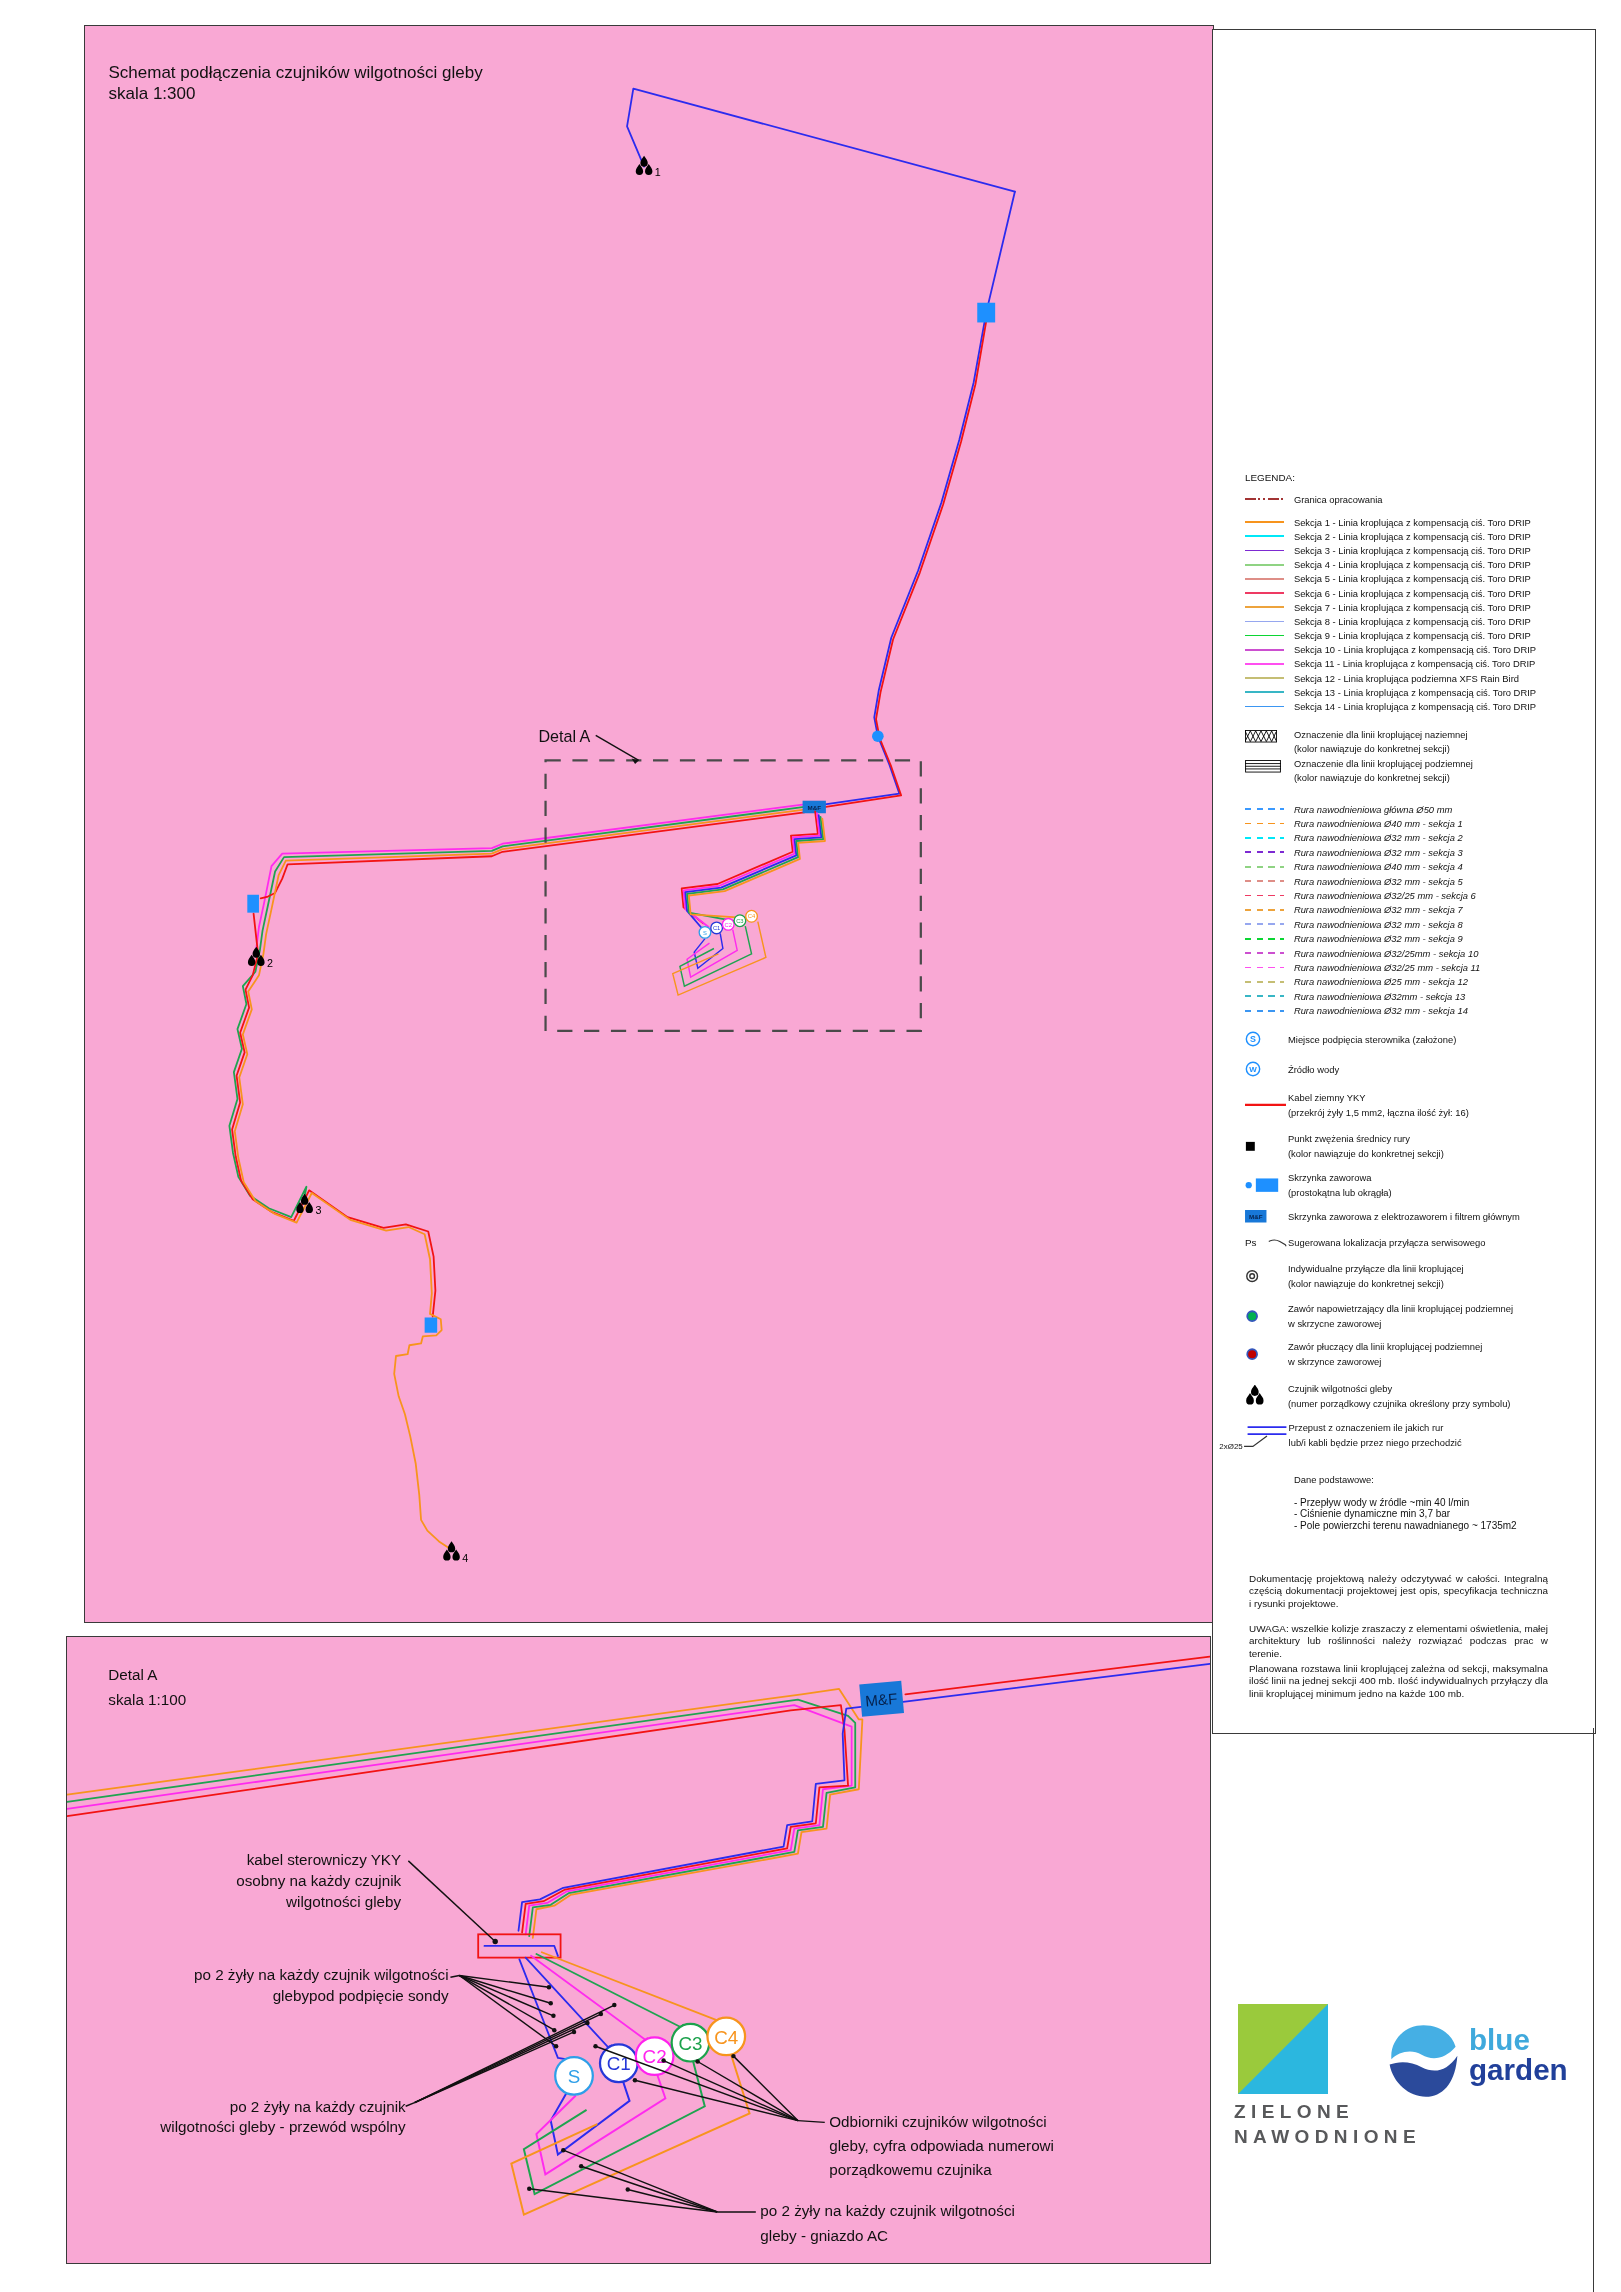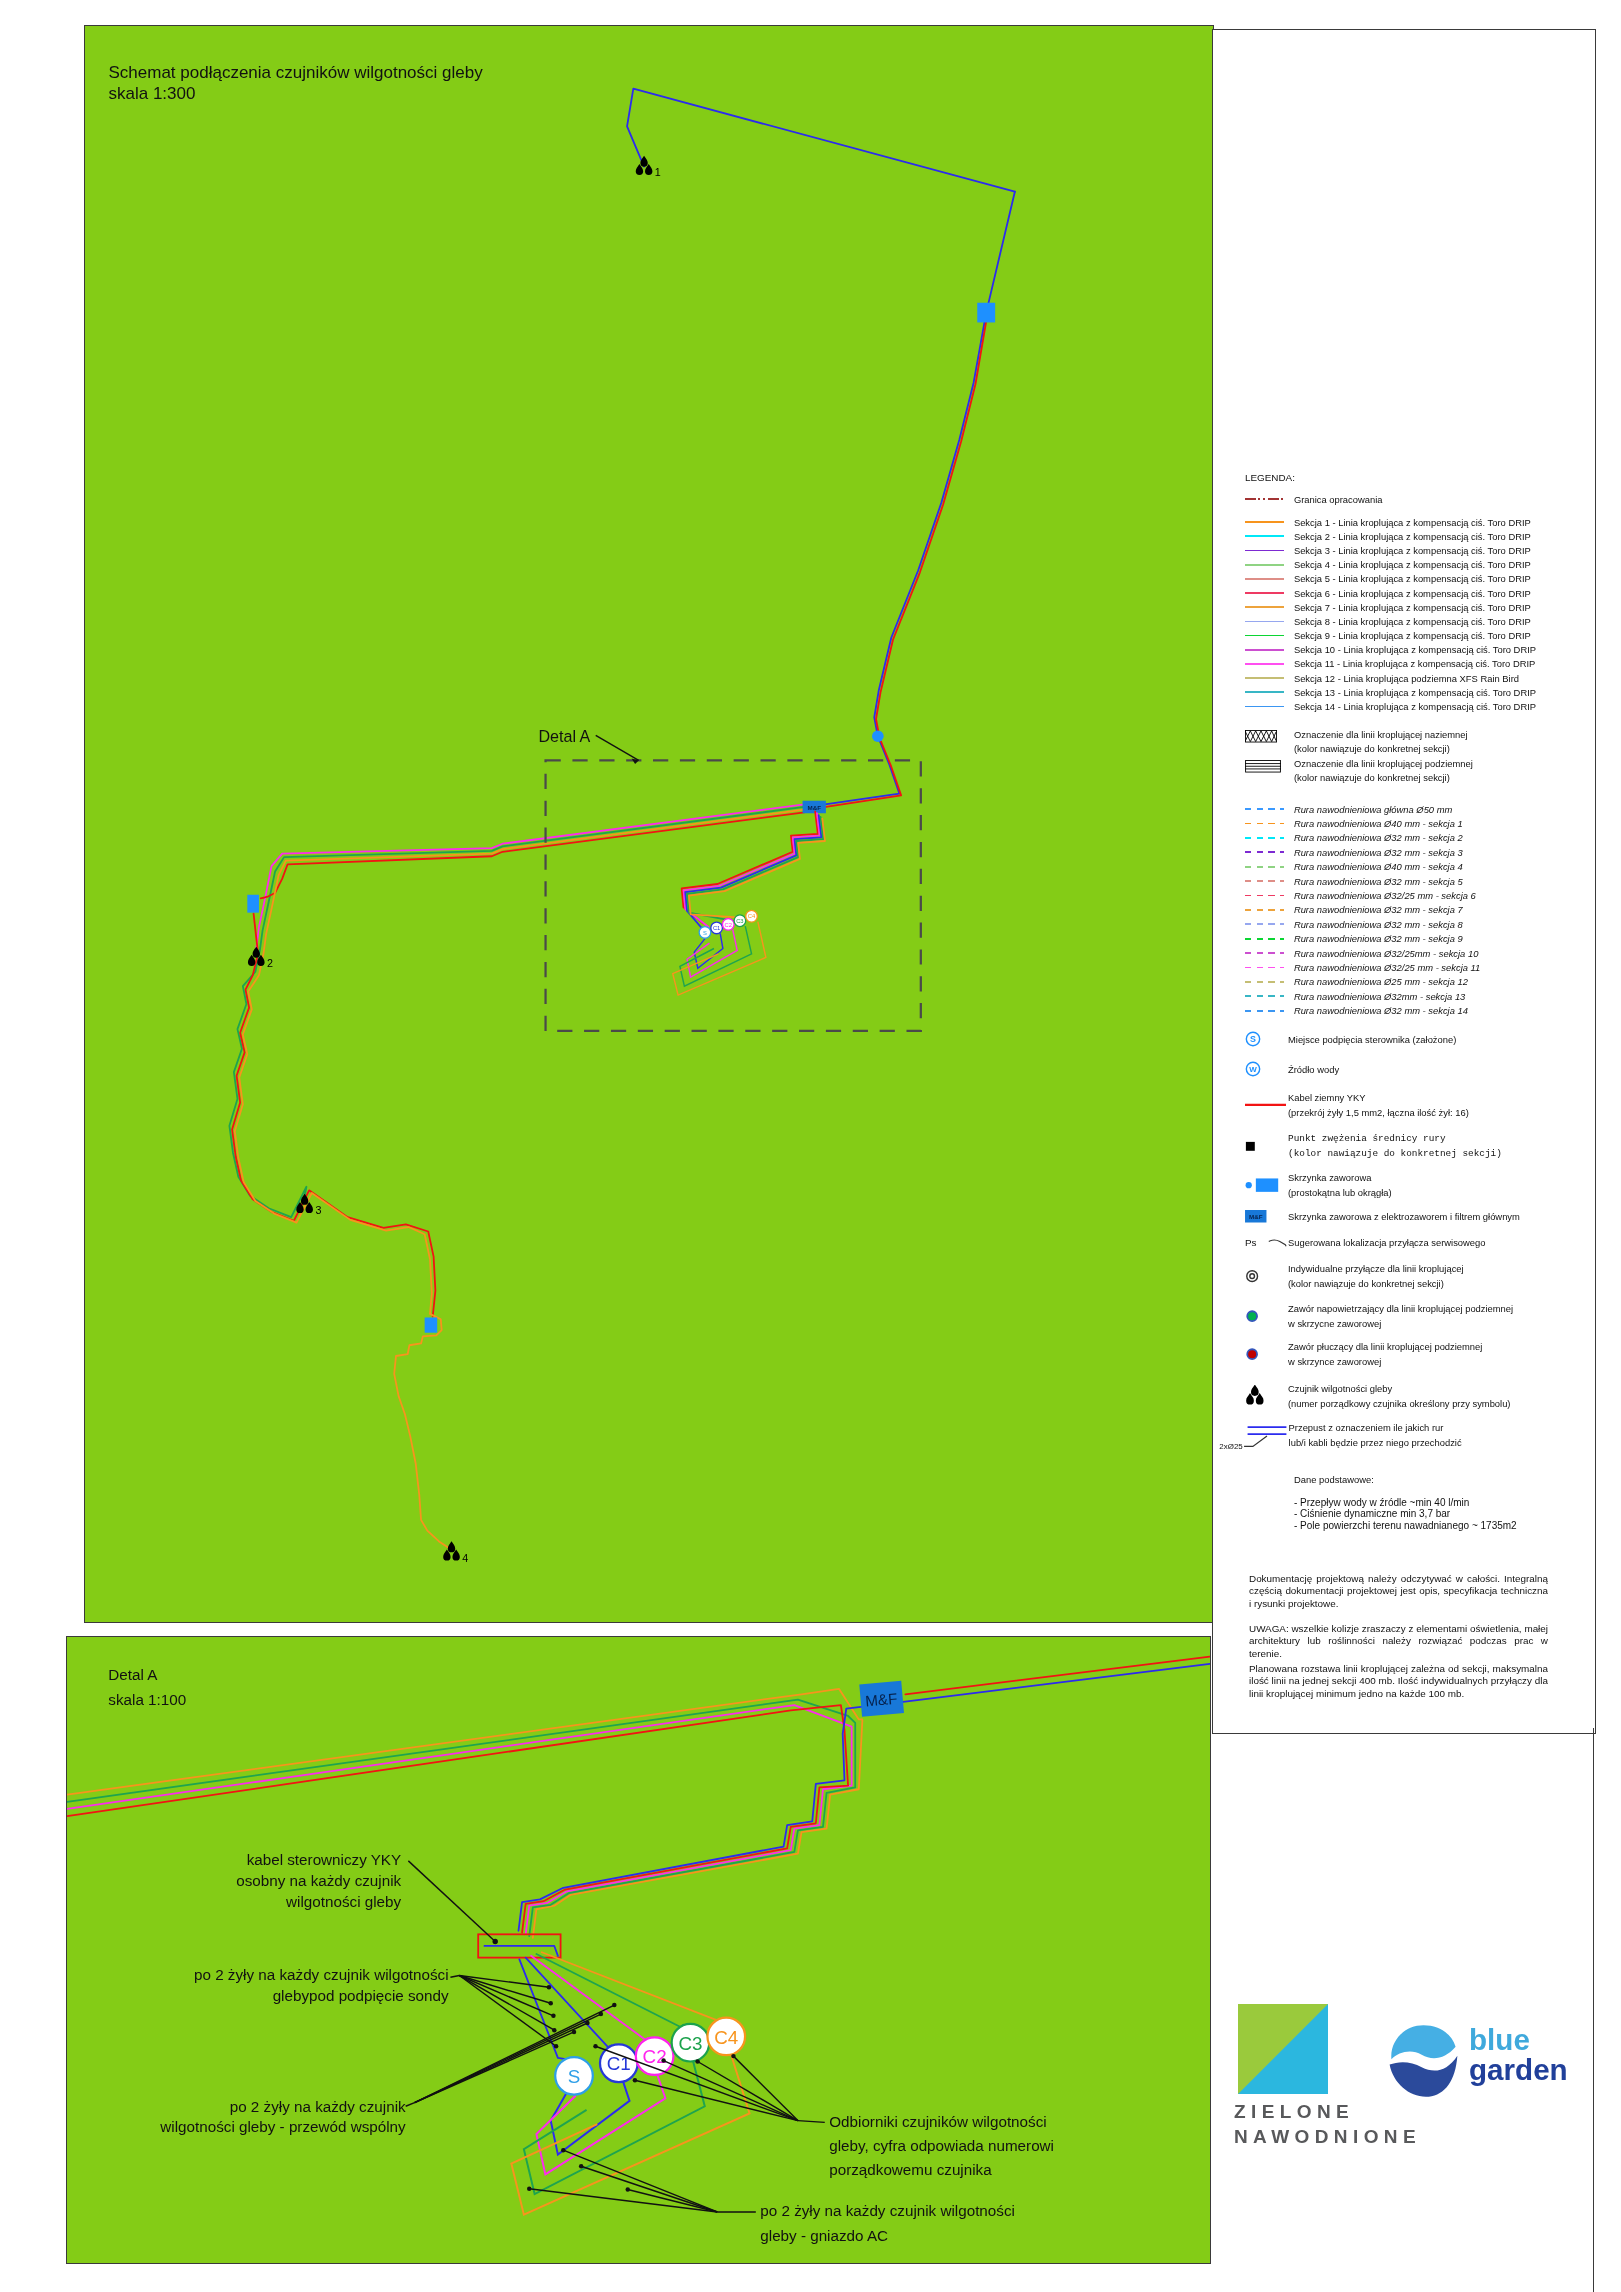--- a/index.html
+++ b/index.html
@@ -1,18 +1,18 @@
 <!DOCTYPE html>
 <html style="font-size:14.3px"><head>
 <meta charset="utf-8">
 <style>
   html,body{margin:0;padding:0;background:#fff;}
   .sheet{position:relative;width:1622px;height:2293px;background:#fff;overflow:hidden;
          font-family:"Liberation Sans","DejaVu Sans",sans-serif;color:#111;}
-  .frame{position:absolute;border:0.9px solid #3a3a3a;background:#84cc16;}
+  .frame{position:absolute;border:0.9px solid #3a3a3a;background:#f9a8d4;}
   svg{display:block;}
   svg text{font-family:"Liberation Sans","DejaVu Sans",sans-serif;}
   
   .ln{fill:none;stroke-width:2;stroke-linejoin:round;stroke-linecap:round;}
   .st-blue{stroke:#2b2bef}.st-red{stroke:#f21313}.st-orange{stroke:#f7941d}
   .st-green{stroke:#1ea44f}.st-magenta{stroke:#ff2bee}
   
   .legend{position:absolute;left:1212px;top:29px;width:382px;height:1703px;border:0.9px solid #3a3a3a;background:#fff;}
   .leg-title{position:absolute;left:32px;top:442px;font-size:9.9px;}
   .lrow{display:flex;align-items:center;height:14.2px;white-space:nowrap;}
@@ -318,21 +318,21 @@
       <span class="ic">
           <svg width="41" height="3.6" viewBox="0 0 46 4">
             <line x1="0" y1="2" x2="46" y2="2" stroke="#f21313" stroke-width="2.5"></line>
           </svg>
         </span>
       <div class="lbls">
           <div>Kabel ziemny YKY</div>
         <div>(przekrój żyły 1,5 mm2, łączna ilość żył: 16)</div>
         </div>
     </div>
-    <div class="symrow" style="top:1101px;font-family:Liberation Mono, monospace;">
+    <div class="symrow" style="top:1101px;">
       <span class="ic">
           <svg width="10.7" height="10.7" viewBox="0 0 12 12">
             <rect x="1" y="1" width="10" height="10" fill="#000"></rect>
           </svg>
         </span>
       <div class="lbls">
           <div>Punkt zwężenia średnicy rury</div>
         <div>(kolor nawiązuje do konkretnej sekcji)</div>
         </div>
     </div>

